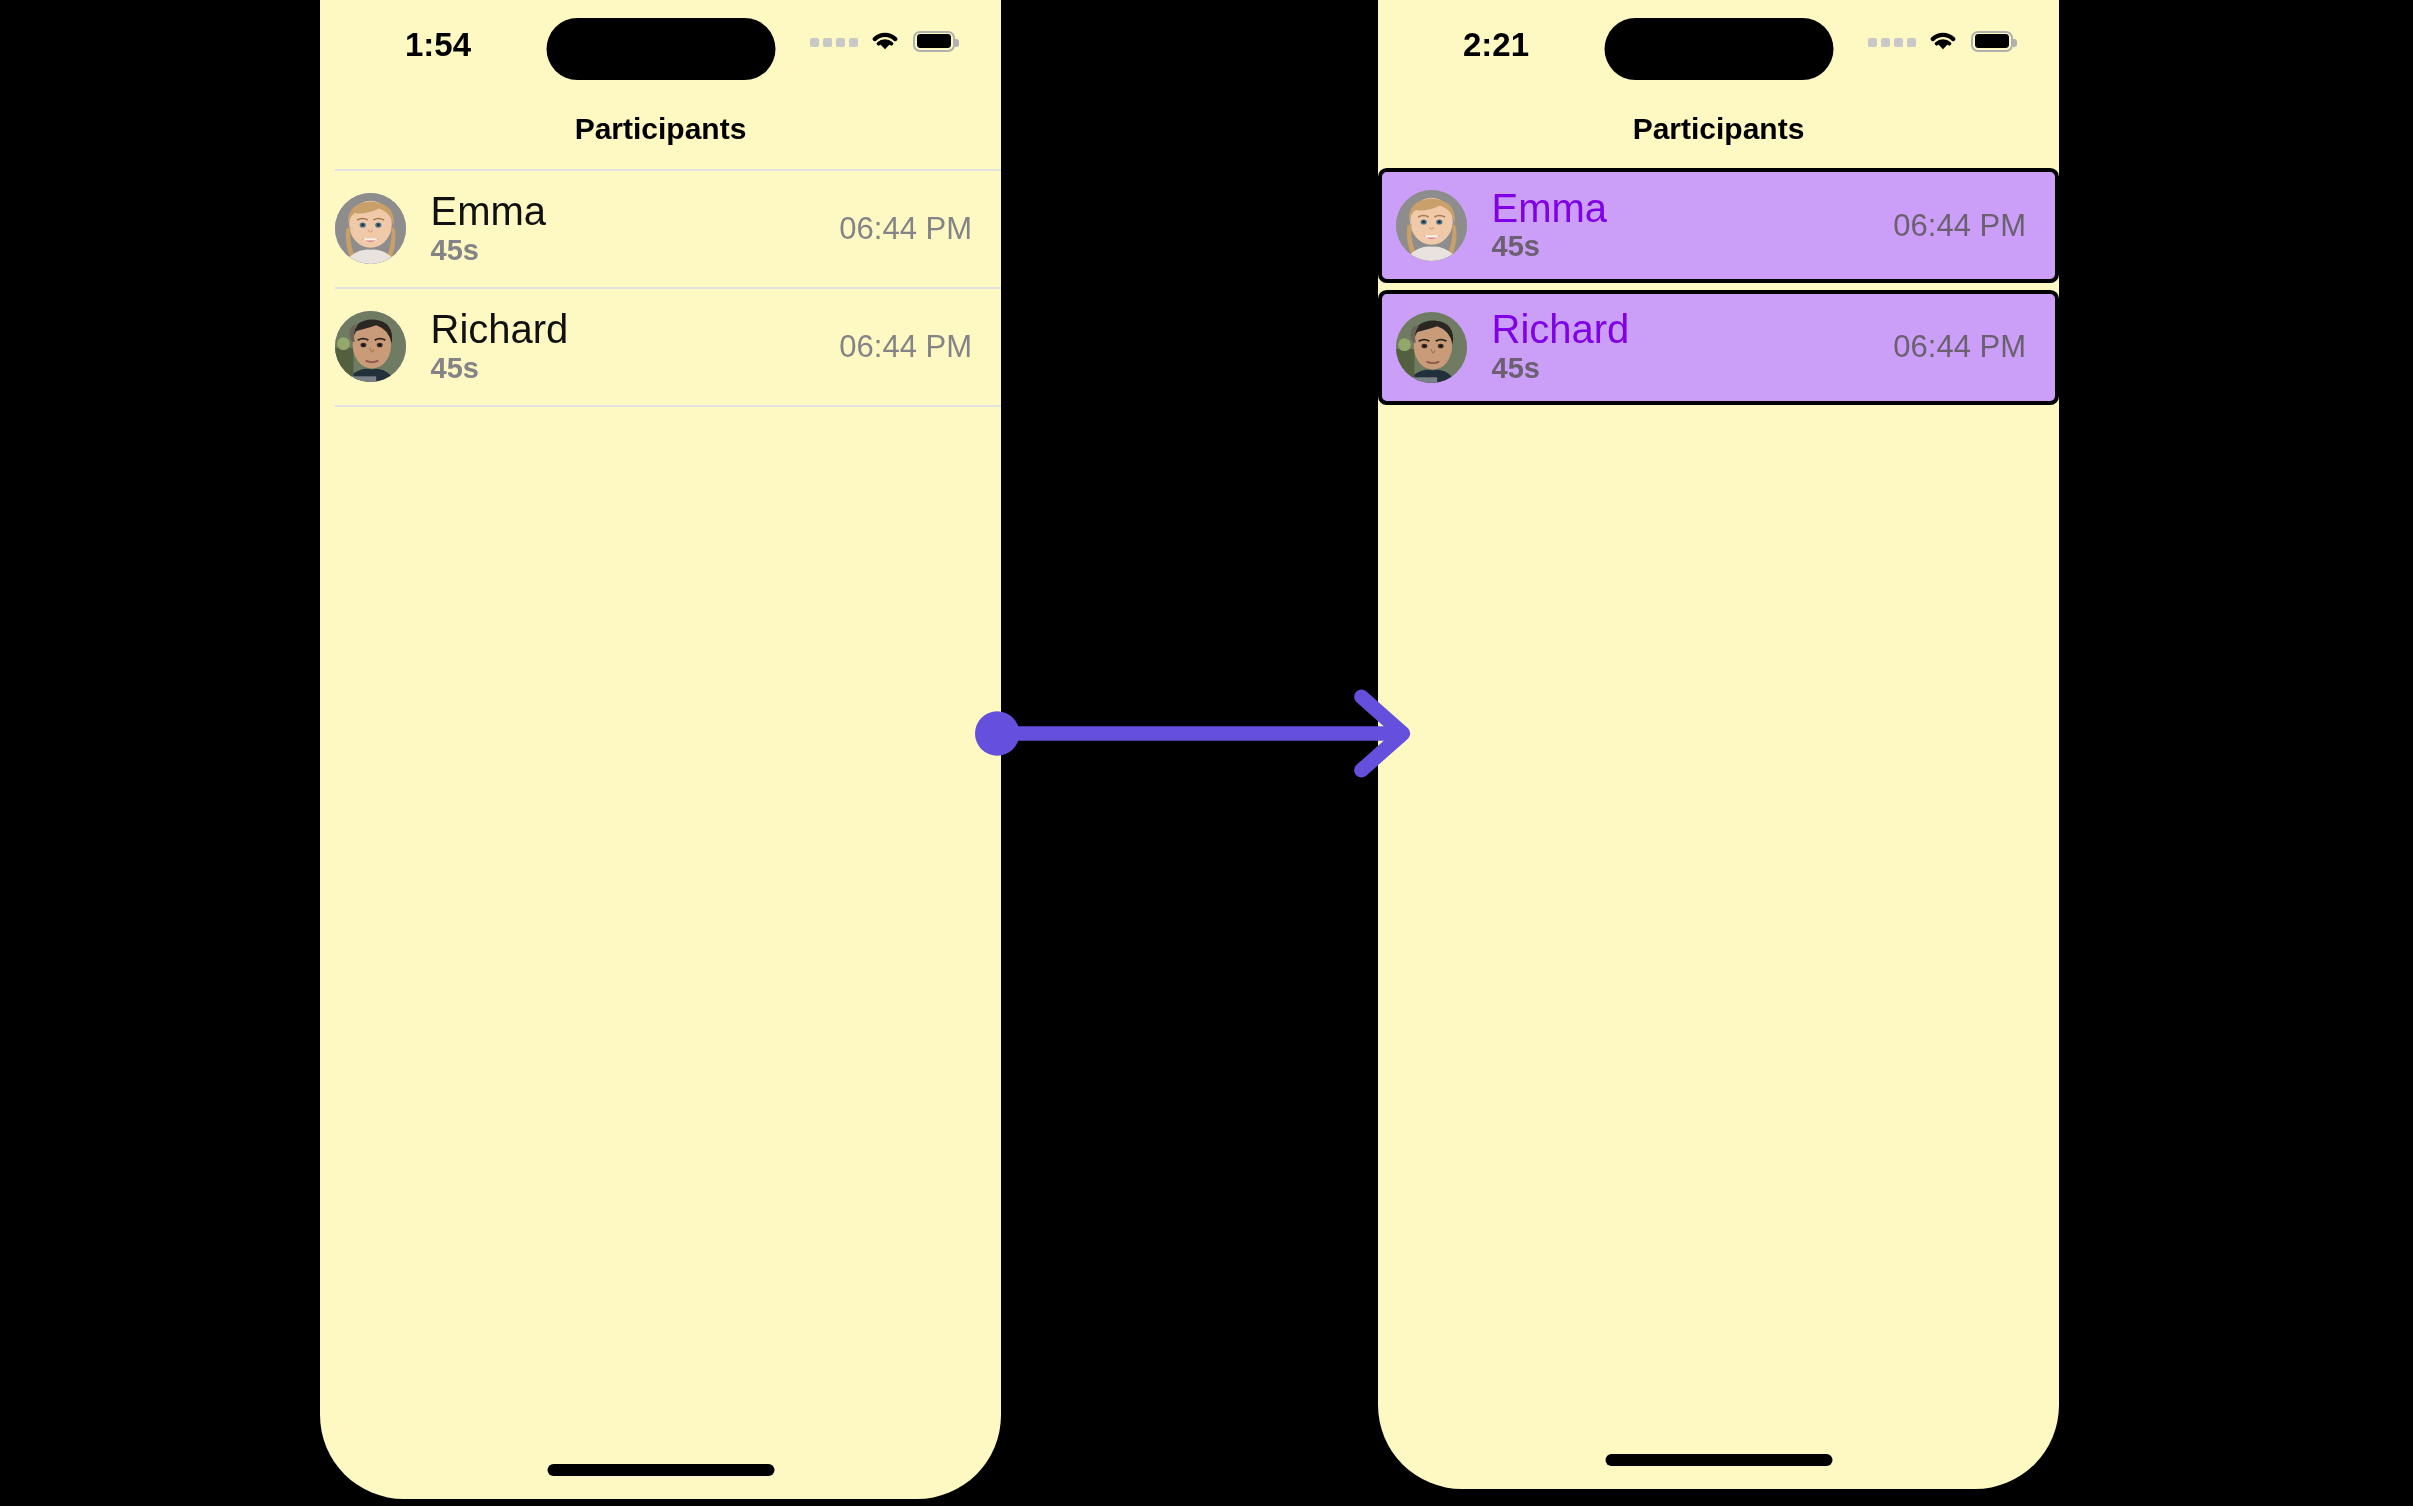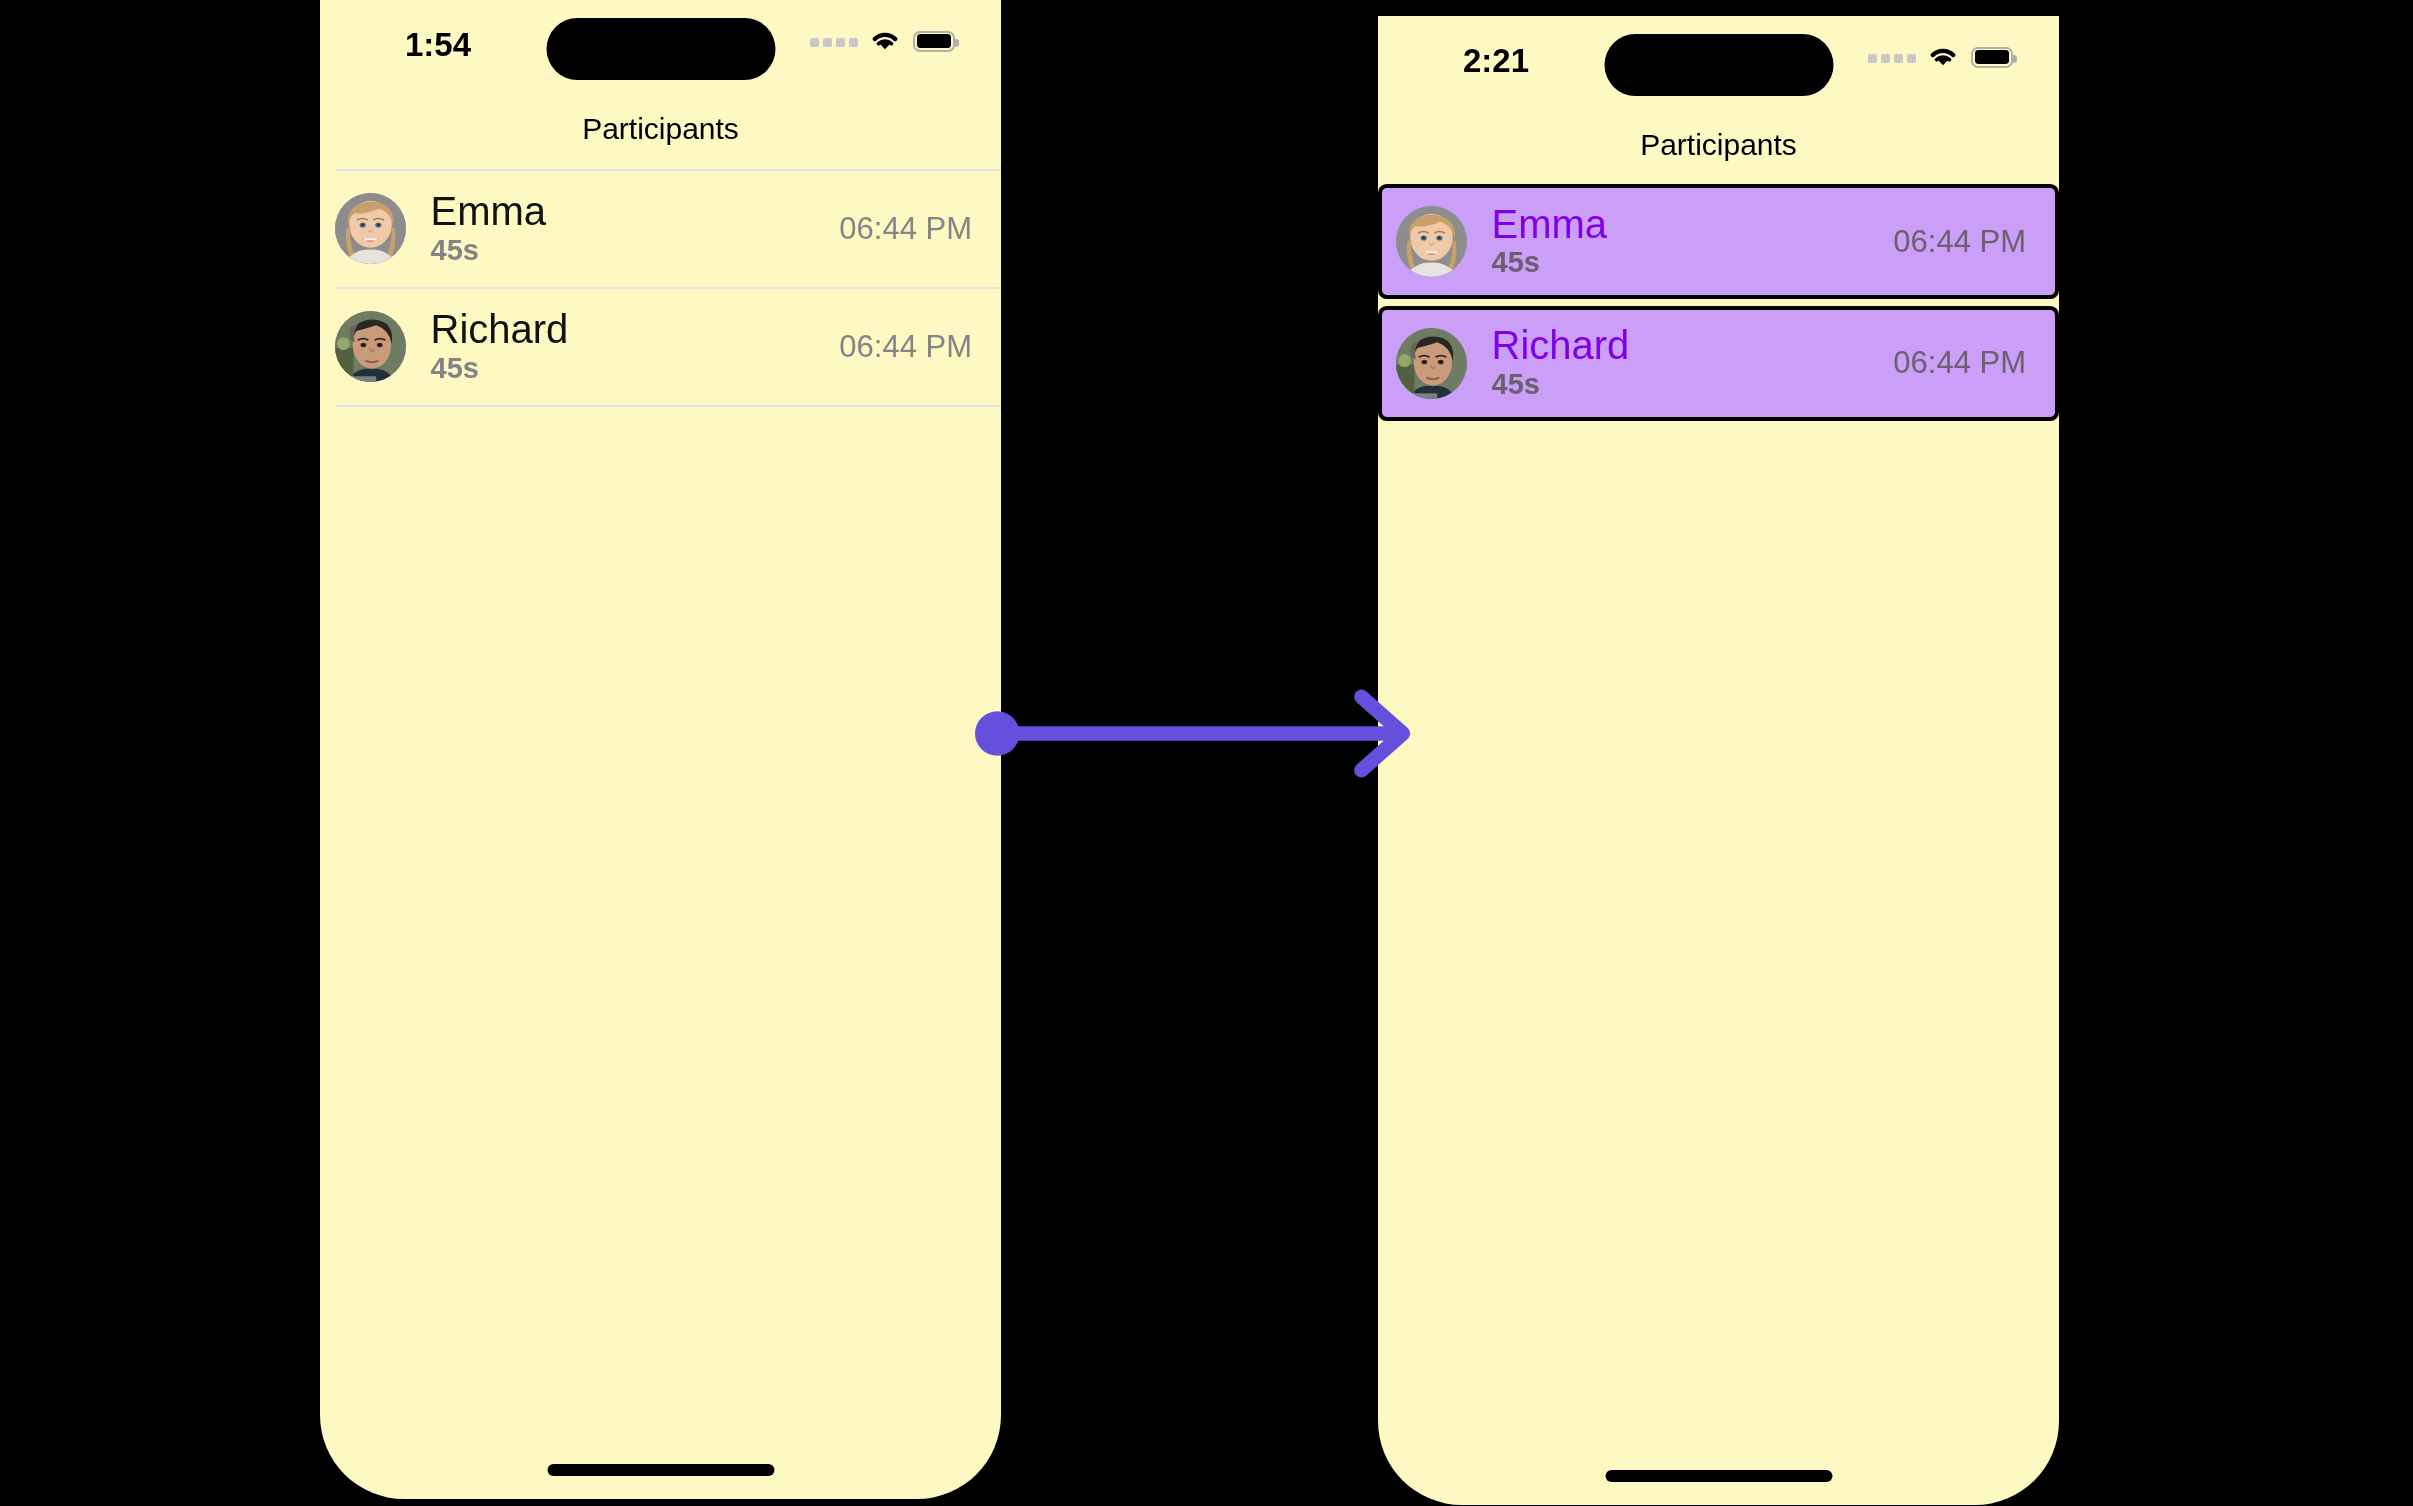--- a/index.html
+++ b/index.html
@@ -24,21 +24,21 @@
   }
   #phone-left {
     left: 320px;
     top: 0px;
     width: 681px;
     height: 1499px;
     border-radius: 0 0 84px 84px;
   }
   #phone-right {
     left: 1378px;
-    top: 16px;
+    top: 0px;
     width: 681px;
     height: 1489px;
     border-radius: 0 0 84px 84px;
   }
   .screen {
     position: absolute;
     inset: 0;
     overflow: hidden;
     border-radius: 84px;
   }
@@ -120,21 +120,21 @@
   }
 
   
   .navtitle {
     position: absolute;
     left: 0;
     top: 112px;
     width: 100%;
     text-align: center;
     font-size: 30px;
-    font-weight: 400;
+    font-weight: 700;
     color: #000000;
   }
 
   
   .list {
     position: absolute;
     left: 0;
     top: 169px;
     width: 100%;
   }

